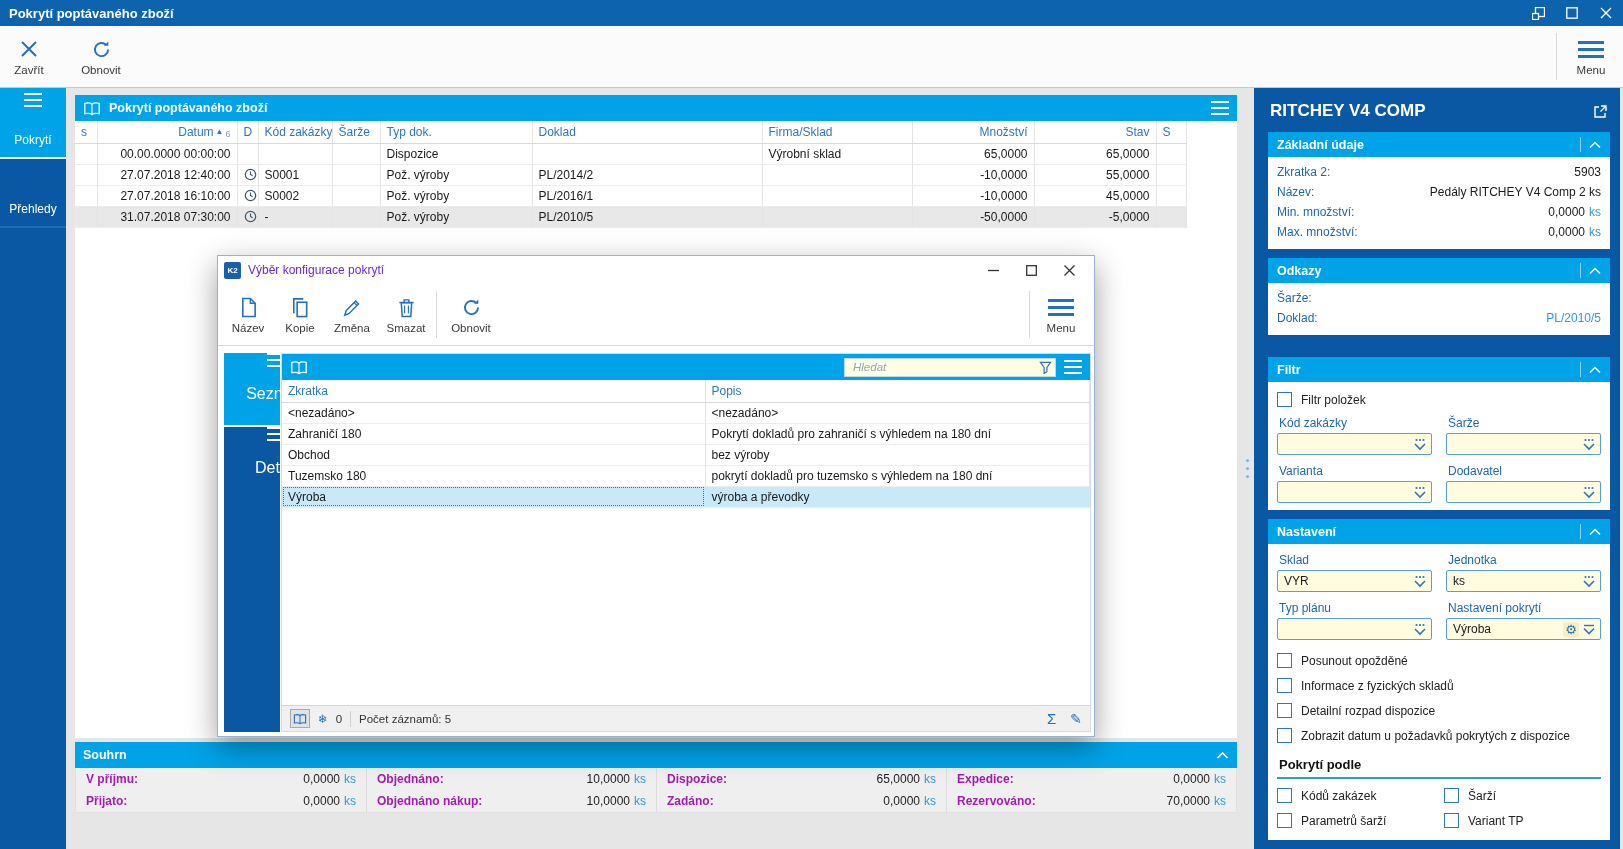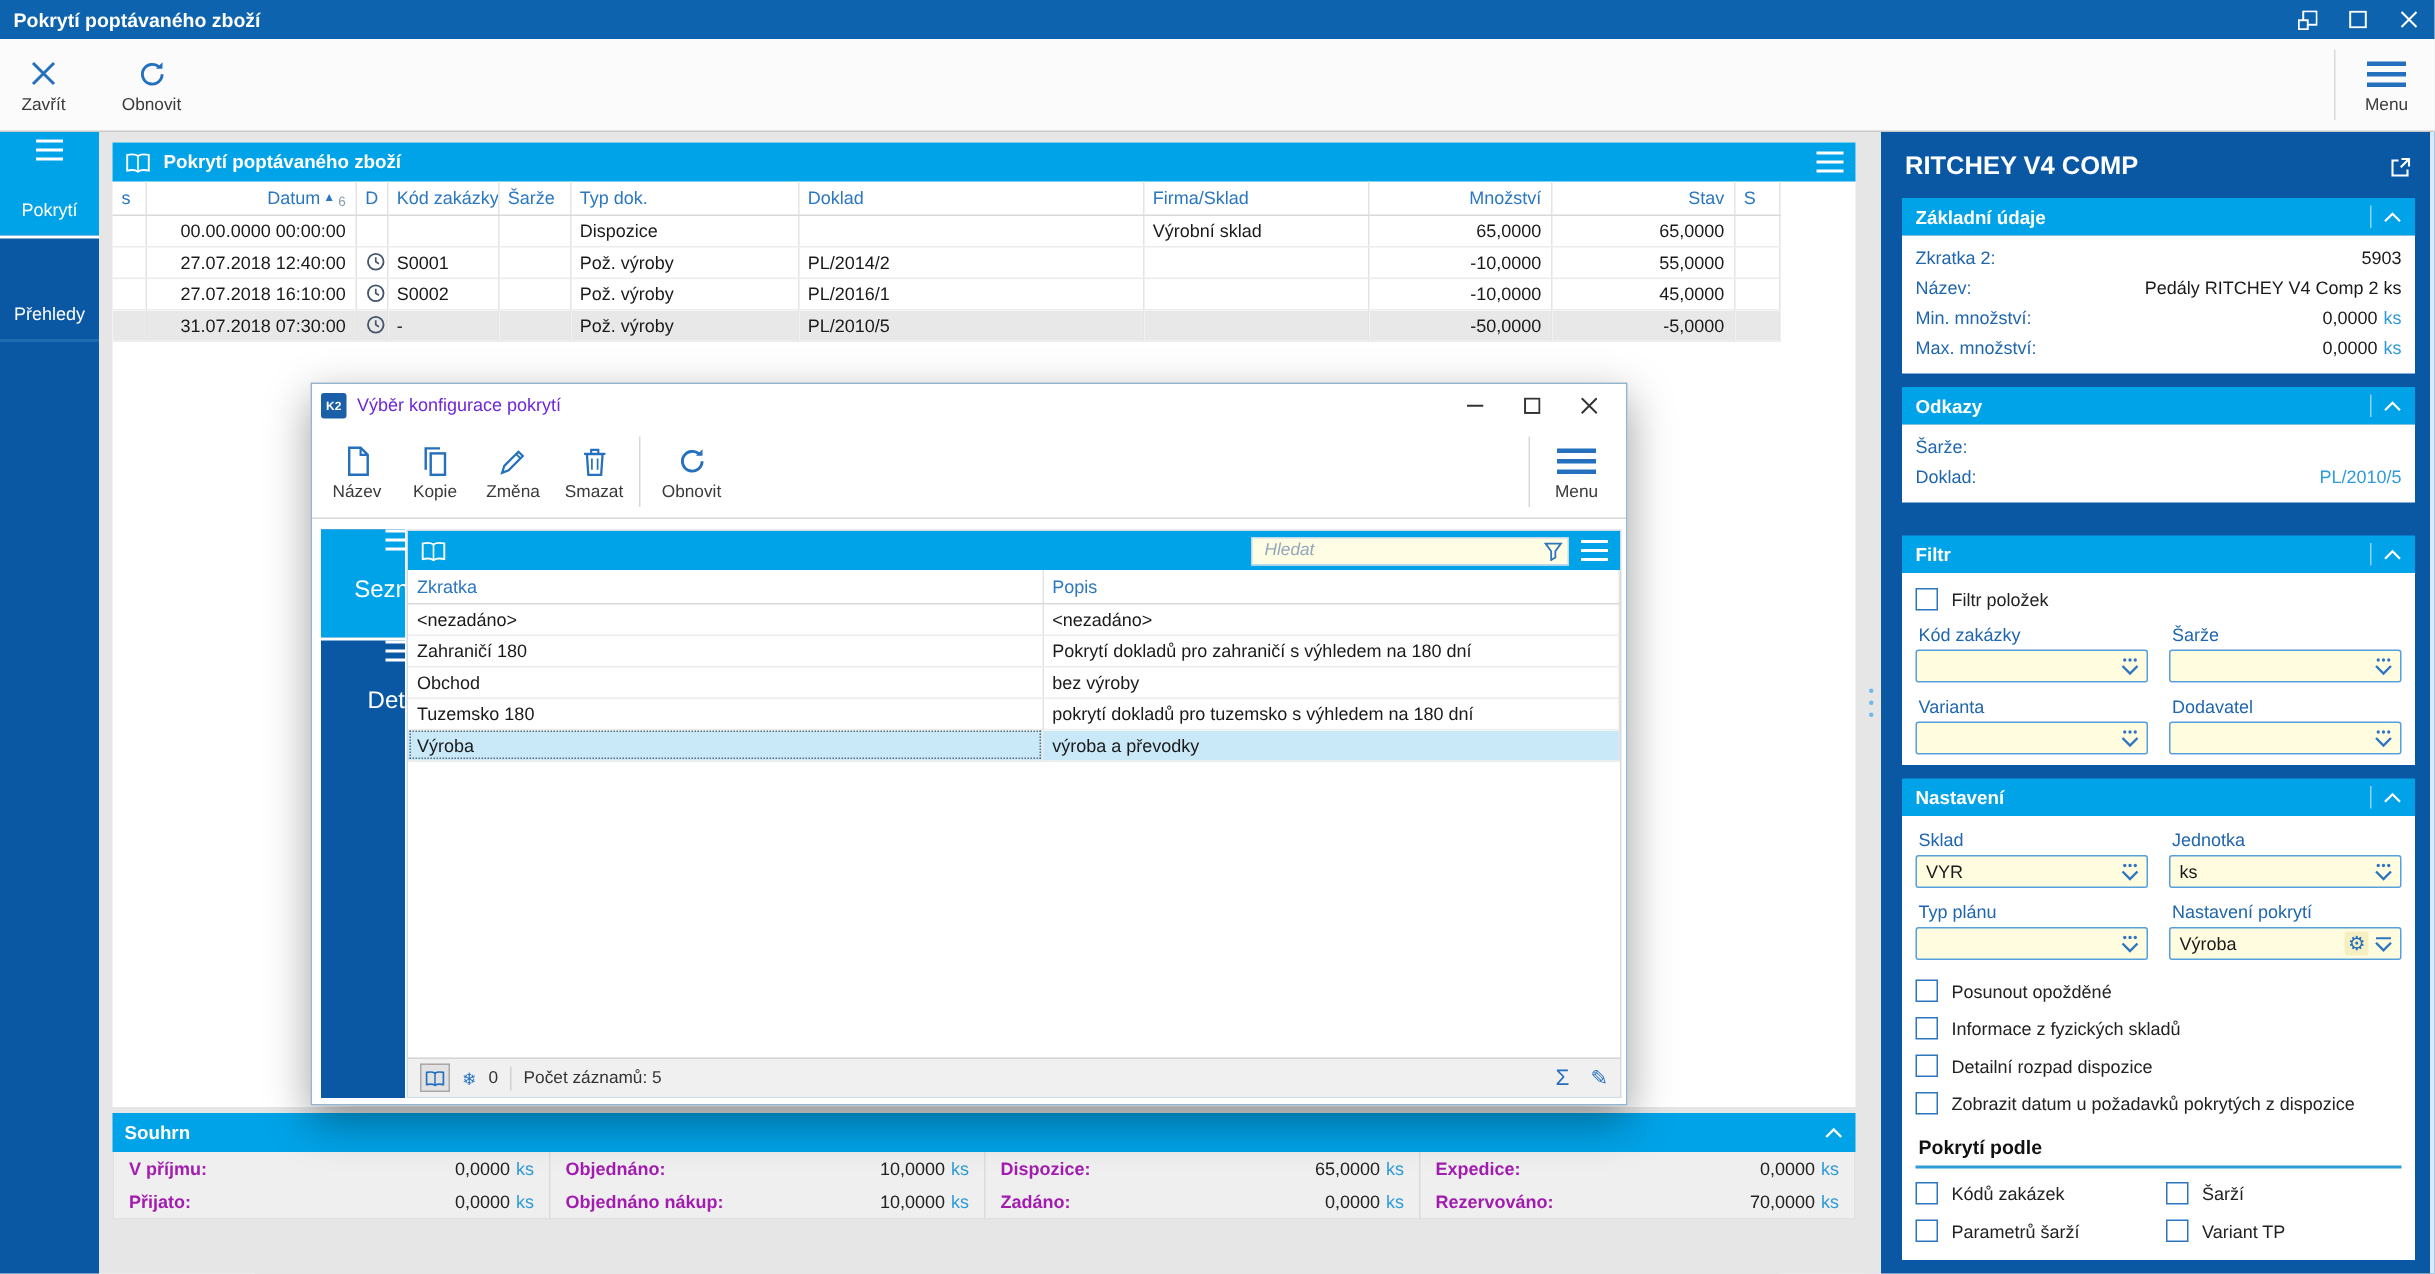--- a/index.html
+++ b/index.html
@@ -53,21 +53,21 @@
   
   #summary{position:absolute;left:75px;top:742px;width:1162px;}
   #summary .body{background:#EFEFEF;display:grid;grid-template-columns:1fr 1fr 1fr 1fr;border:1px solid #E0E0E0;border-top:none;}
   .sumcell{display:flex;justify-content:space-between;padding:4px 10px;font-size:12px;align-items:baseline;}
   .sumcell .sl{font-weight:bold;color:#a21caf;}
   .sumcell .sv{color:#222;}
   .sumcell .unit{color:#2E9BD8;margin-left:4px;}
   .sumcell.bl{border-left:1px solid #DCDCDC;}
 
   
-  #dialog{position:absolute;left:207px;top:255px;width:878px;height:482px;background:#fff;
+  #dialog{position:absolute;left:217px;top:255px;width:878px;height:482px;background:#fff;
     border:1px solid #96B4CE;box-shadow:0 10px 28px rgba(0,0,0,.38);}
   #dlg-title{height:28px;display:flex;align-items:center;padding:0 6px;gap:7px;}
   #dlg-title .txt{font-size:12px;color:#6d28d9;}
   #dlg-title .ctrls{margin-left:auto;display:flex;}
   #dlg-title .dbtn{width:38px;height:28px;display:flex;align-items:center;justify-content:center;color:#333;}
   .appico{width:17px;height:17px;background:#1B5FA8;border-radius:2px;color:#fff;font-size:8px;font-weight:bold;
     display:flex;align-items:center;justify-content:center;}
   #dlg-toolbar{height:62px;border-bottom:1px solid #D8D8D8;display:flex;align-items:stretch;padding-left:4px;}
   #dlg-tabs{position:absolute;left:6px;top:97px;width:56px;height:379px;background:#0A58A4;}
   .dtab{height:72px;display:flex;flex-direction:column;align-items:center;justify-content:flex-start;

